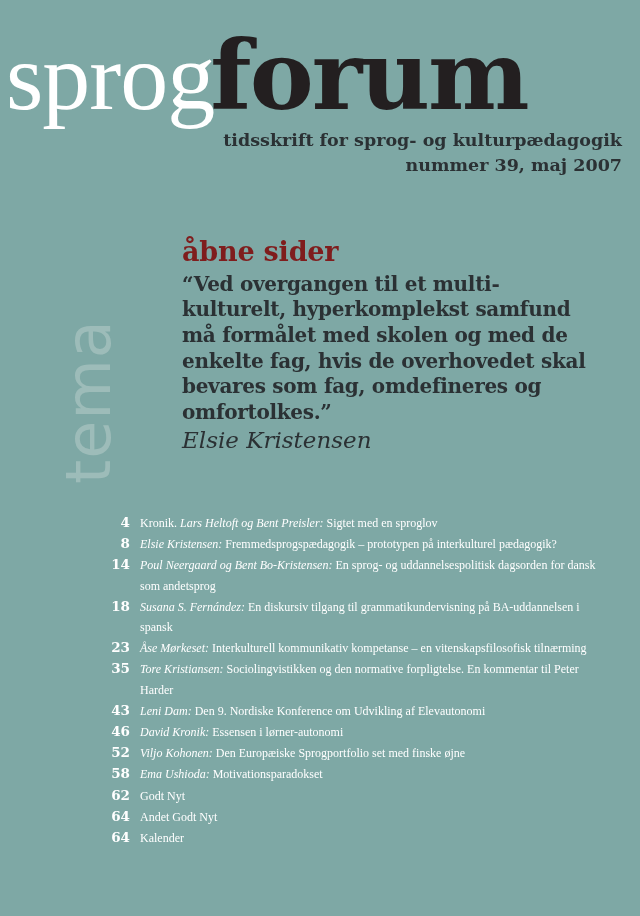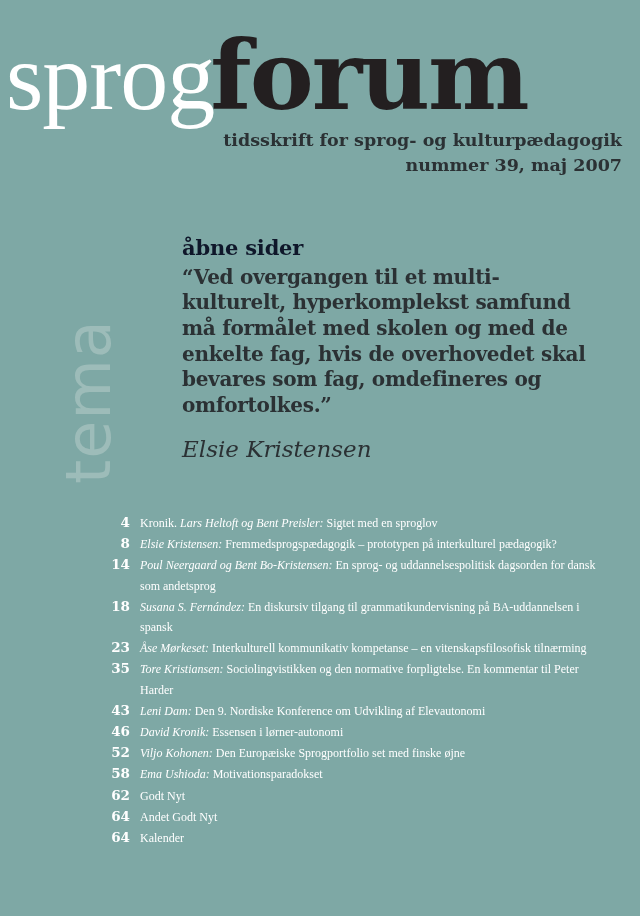--- a/index.html
+++ b/index.html
@@ -89,44 +89,44 @@
 
   
   .theme-block {
     position: absolute;
     left: 182px;
     top: 236px;
     width: 420px;
   }
   .theme-heading {
     font-family: "DejaVu Serif", "Liberation Serif", serif;
-    font-size: 21px;
-    font-weight: 700;
-    color: #0f172a;
+    font-size: 27px;
+    font-weight: 700;
+    color: #7f1d1d;
     line-height: 1.18;
     margin: 0 0 4px 0;
     letter-spacing: -0.2px;
   }
   .theme-quote {
     font-family: "DejaVu Serif", "Liberation Serif", serif;
     font-size: 20px;
     font-weight: 700;
     color: #2b3134;
     line-height: 1.28;
     margin: 0;
     letter-spacing: -0.3px;
   }
   .theme-author {
     font-family: "DejaVu Serif", "Liberation Serif", serif;
     font-size: 23px;
     font-style: italic;
     font-weight: 400;
     color: #2b3134;
     line-height: 1.3;
-    margin-top: 17px;
+    margin-top: 1px;
   }
 
   
   .toc {
     position: absolute;
     left: 104px;
     top: 512px;
     width: 500px;
   }
   .toc-row {

